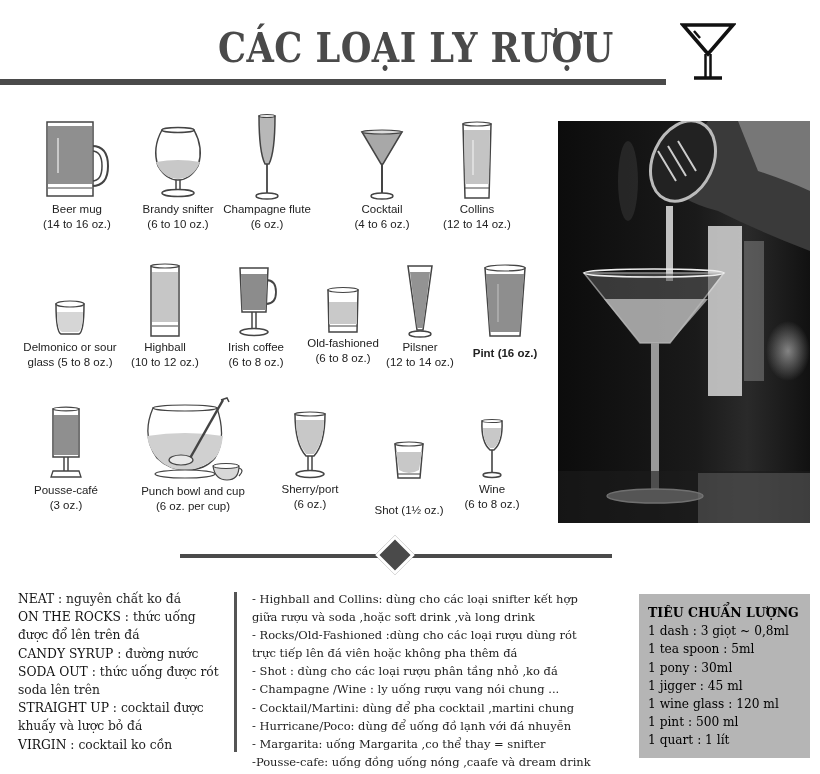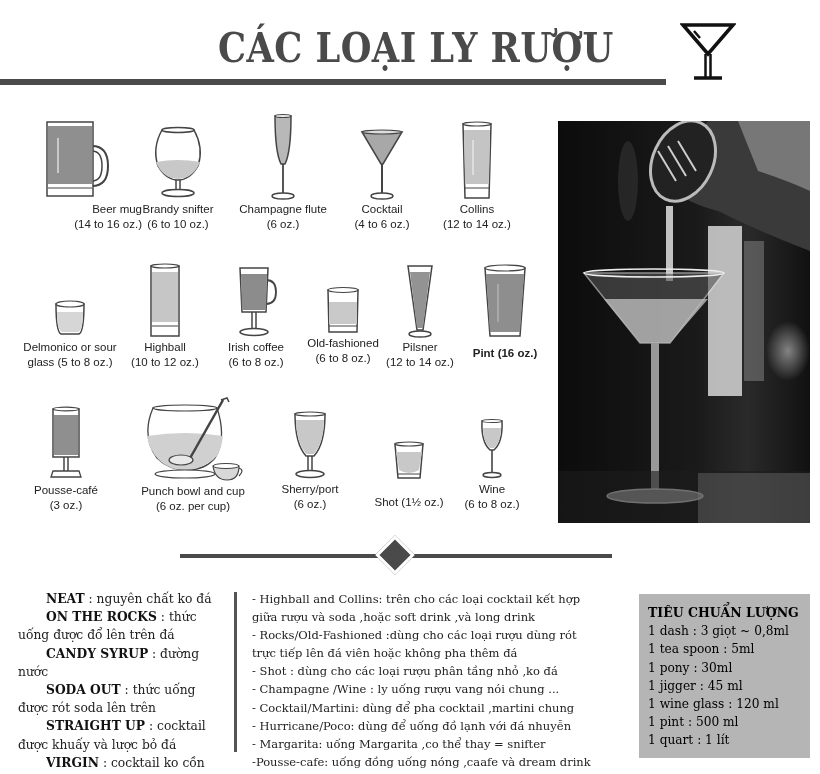--- a/index.html
+++ b/index.html
@@ -22,42 +22,42 @@
     font-size: 11.5px; line-height: 15px; color: #222; white-space: nowrap;
   }
 
   .photo { position: absolute; left: 558px; top: 121px; width: 252px; height: 402px; background: #111; overflow: hidden; }
 
   .divider { position: absolute; left: 180px; top: 554px; width: 432px; height: 4px; background: #4a4a4a; }
   .diamond { position: absolute; left: 384px; top: 544px; width: 22px; height: 22px; background: #4a4a4a; transform: rotate(45deg); border: 3px solid #fff; box-sizing: content-box; margin-left:-3px; margin-top:-3px; }
 
   .terms { position: absolute; left: 18px; top: 590px; width: 210px;
     font-family: "DejaVu Serif", serif; font-size: 12.3px; line-height: 18.2px; color: #222; }
-  .terms b { font-weight: bold; color: #111; margin-left: 28px; }
+  .terms b { font-weight: normal; color: #111; }
   .vbar { position: absolute; left: 234px; top: 592px; width: 3px; height: 160px; background: #555; }
   .uses { position: absolute; left: 252px; top: 590px; width: 380px;
     font-family: "DejaVu Serif", serif; font-size: 11.5px; line-height: 18.1px; color: #222; white-space: nowrap; }
   .measure { position: absolute; left: 639px; top: 594px; width: 171px; height: 164px; background: #b5b5b5; padding: 10px 9px;
     font-family: "DejaVu Serif", serif; font-size: 12.2px; line-height: 18.2px; color: #000000; }
   .measure .mh { font-weight: bold; font-size: 12.5px; }
 </style>
 </head>
 <body>
 
 <div class="title">CÁC LOẠI LY RƯỢU</div>
 <div class="title-rule"></div>
 <svg class="title-icon" viewBox="0 0 56 62">
   <path d="M3 5 H53 L28 34 Z" fill="none" stroke="#111" stroke-width="3.5" stroke-linejoin="miter"></path>
   <line x1="14" y1="11" x2="20" y2="18" stroke="#111" stroke-width="2.5"></line>
   <line x1="25.5" y1="34" x2="25.5" y2="57" stroke="#111" stroke-width="2.5"></line>
   <line x1="30.5" y1="34" x2="30.5" y2="57" stroke="#111" stroke-width="2.5"></line>
   <line x1="14" y1="58" x2="42" y2="58" stroke="#111" stroke-width="3.5"></line>
 </svg>
 
-<div class="glass" style="left:12px;top:118px;width:130px;text-align:right;">
+<div class="glass" style="left:12px;top:118px;width:130px;">
   <svg width="70" height="84" viewBox="0 0 70 84">
     <path d="M50 28 Q66 28 66 48 Q66 68 50 68" fill="none" stroke="#444" stroke-width="2"></path>
     <path d="M50 33 Q60 33 60 48 Q60 63 50 63" fill="none" stroke="#444" stroke-width="1.5"></path>
     <rect x="5" y="4" width="46" height="74" fill="#fff" stroke="#444" stroke-width="1.5"></rect>
     <rect x="6" y="8" width="44" height="58" fill="#8f8f8f"></rect>
     <line x1="16" y1="20" x2="16" y2="55" stroke="#ddd" stroke-width="1.5"></line>
     <line x1="6" y1="70" x2="50" y2="70" stroke="#444" stroke-width="1"></line>
   </svg>
   <div class="cap">Beer mug</div>
   <div class="cap">(14 to 16 oz.)</div>
@@ -67,21 +67,21 @@
     <path d="M14 12 Q4 30 10 48 Q18 62 30 62 Q42 62 50 48 Q56 30 46 12 Z" fill="#fff" stroke="#444" stroke-width="1.5"></path>
     <path d="M8 44 Q30 40 52 44 Q46 60 30 61 Q14 60 8 44 Z" fill="#c8c8c8"></path>
     <ellipse cx="30" cy="12" rx="16" ry="2.5" fill="#fff" stroke="#444" stroke-width="1.5"></ellipse>
     <line x1="28" y1="62" x2="28" y2="72" stroke="#444" stroke-width="1.5"></line>
     <line x1="32" y1="62" x2="32" y2="72" stroke="#444" stroke-width="1.5"></line>
     <ellipse cx="30" cy="75" rx="16" ry="3.5" fill="#fff" stroke="#444" stroke-width="1.5"></ellipse>
   </svg>
   <div class="cap">Brandy snifter</div>
   <div class="cap">(6 to 10 oz.)</div>
 </div>
-<div class="glass" style="left:228px;top:112px;width:110px;">
+<div class="glass" style="left:212px;top:112px;width:110px;">
   <svg width="40" height="90" viewBox="0 0 40 90">
     <path d="M12 4 H28 Q28 40 22 52 H18 Q12 40 12 4 Z" fill="#b8b8b8" stroke="#444" stroke-width="1.5"></path>
     <ellipse cx="20" cy="4" rx="8" ry="1.5" fill="#eee" stroke="#444" stroke-width="1.2"></ellipse>
     <line x1="20" y1="52" x2="20" y2="82" stroke="#444" stroke-width="1.8"></line>
     <ellipse cx="20" cy="84" rx="11" ry="3" fill="#fff" stroke="#444" stroke-width="1.5"></ellipse>
   </svg>
   <div class="cap">Champagne flute</div>
   <div class="cap">(6 oz.)</div>
 </div>
 <div class="glass" style="left:342px;top:128px;width:80px;">
@@ -206,21 +206,21 @@
   <div class="cap">Sherry/port</div>
   <div class="cap">(6 oz.)</div>
 </div>
 <div class="glass" style="left:364px;top:440px;width:90px;">
   <svg width="34" height="42" viewBox="0 0 34 42">
     <path d="M3 4 H31 L28 38 H6 Z" fill="#fff" stroke="#444" stroke-width="1.5"></path>
     <path d="M4 12 H30 L27 30 Q17 36 7 30 Z" fill="#c8c8c8"></path>
     <ellipse cx="17" cy="4" rx="14" ry="2" fill="#fff" stroke="#444" stroke-width="1.2"></ellipse>
     <line x1="6" y1="34" x2="28" y2="34" stroke="#444" stroke-width="1"></line>
   </svg>
-  <div class="cap" style="margin-top:13px;">Shot (1½ oz.)</div>
+  <div class="cap" style="margin-top:21px;">Shot (1½ oz.)</div>
 </div>
 <div class="glass" style="left:452px;top:418px;width:80px;">
   <svg width="26" height="64" viewBox="0 0 26 64">
     <path d="M3 3 H23 Q24 24 15 32 H11 Q2 24 3 3 Z" fill="#fff" stroke="#444" stroke-width="1.5"></path>
     <path d="M4 10 H22 Q22 24 15 30 H11 Q4 24 4 10 Z" fill="#c8c8c8"></path>
     <ellipse cx="13" cy="3" rx="10" ry="1.5" fill="#fff" stroke="#444" stroke-width="1.1"></ellipse>
     <line x1="13" y1="32" x2="13" y2="54" stroke="#444" stroke-width="1.6"></line>
     <ellipse cx="13" cy="57" rx="9" ry="2.5" fill="#fff" stroke="#444" stroke-width="1.4"></ellipse>
   </svg>
   <div class="cap">Wine</div>
@@ -269,21 +269,21 @@
   <div><b>ON THE ROCKS</b><span> : thức uống được đổ lên trên đá</span></div>
   <div><b>CANDY SYRUP</b><span> : đường nước</span></div>
   <div><b>SODA OUT</b><span> : thức uống được rót soda lên trên</span></div>
   <div><b>STRAIGHT UP</b><span> : cocktail được khuấy và lược bỏ đá</span></div>
   <div><b>VIRGIN</b><span> : cocktail ko cồn</span></div>
 </div>
 
 <div class="vbar"></div>
 
 <div class="uses">
-  <div>- Highball and Collins:  trên cho các loại cocktail kết hợp</div>
+  <div>- Highball and Collins:  dùng cho các loại snifter kết hợp</div>
   <div>giữa rượu và soda ,hoặc soft drink ,và long drink</div>
   <div>- Rocks/Old-Fashioned :dùng cho các loại rượu dùng rót</div>
   <div>trực tiếp lên đá viên hoặc không pha thêm đá</div>
   <div>- Shot : dùng cho các loại rượu phân tầng nhỏ ,ko đá</div>
   <div>- Champagne /Wine : ly uống rượu vang nói chung ...</div>
   <div>- Cocktail/Martini: dùng để pha cocktail ,martini chung</div>
   <div>- Hurricane/Poco: dùng để uống đồ lạnh với đá nhuyễn</div>
   <div>- Margarita: uống Margarita ,co thể thay = snifter</div>
   <div>-Pousse-cafe: uống đồng uống nóng ,caafe và dream drink</div>
 </div>

